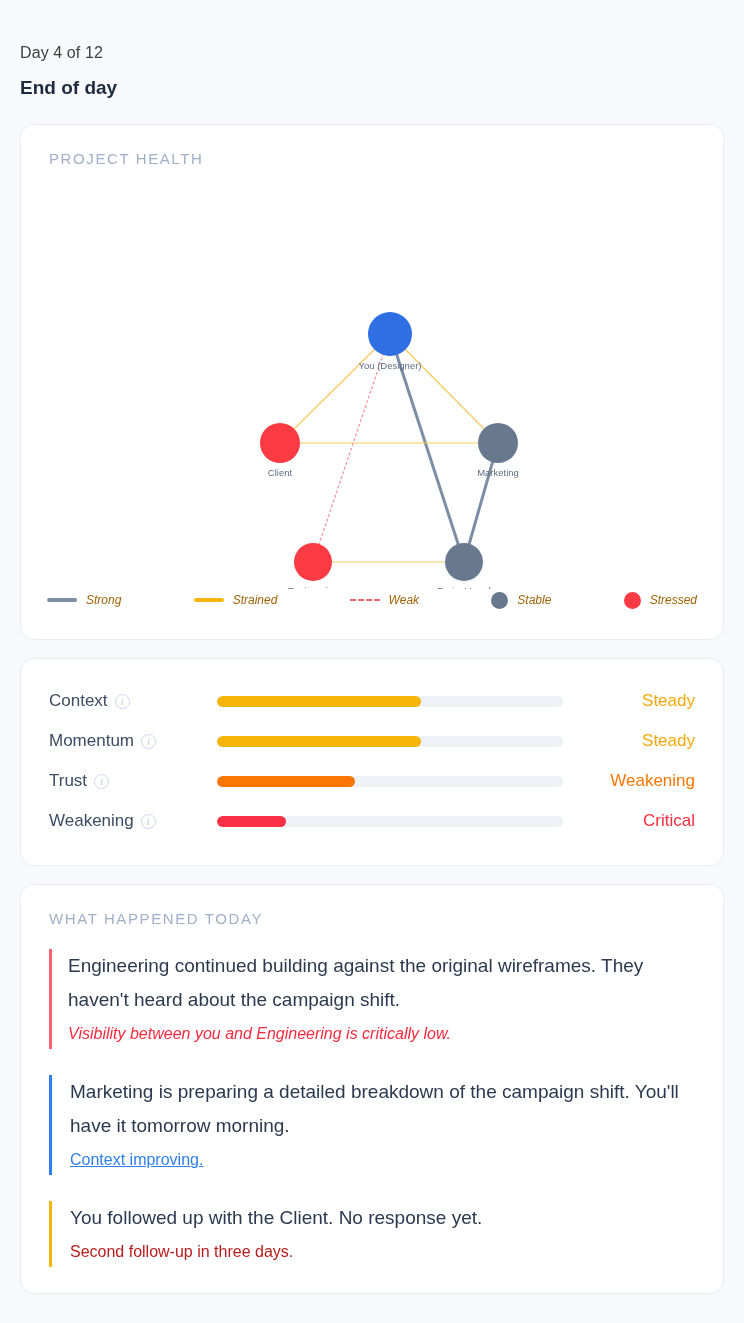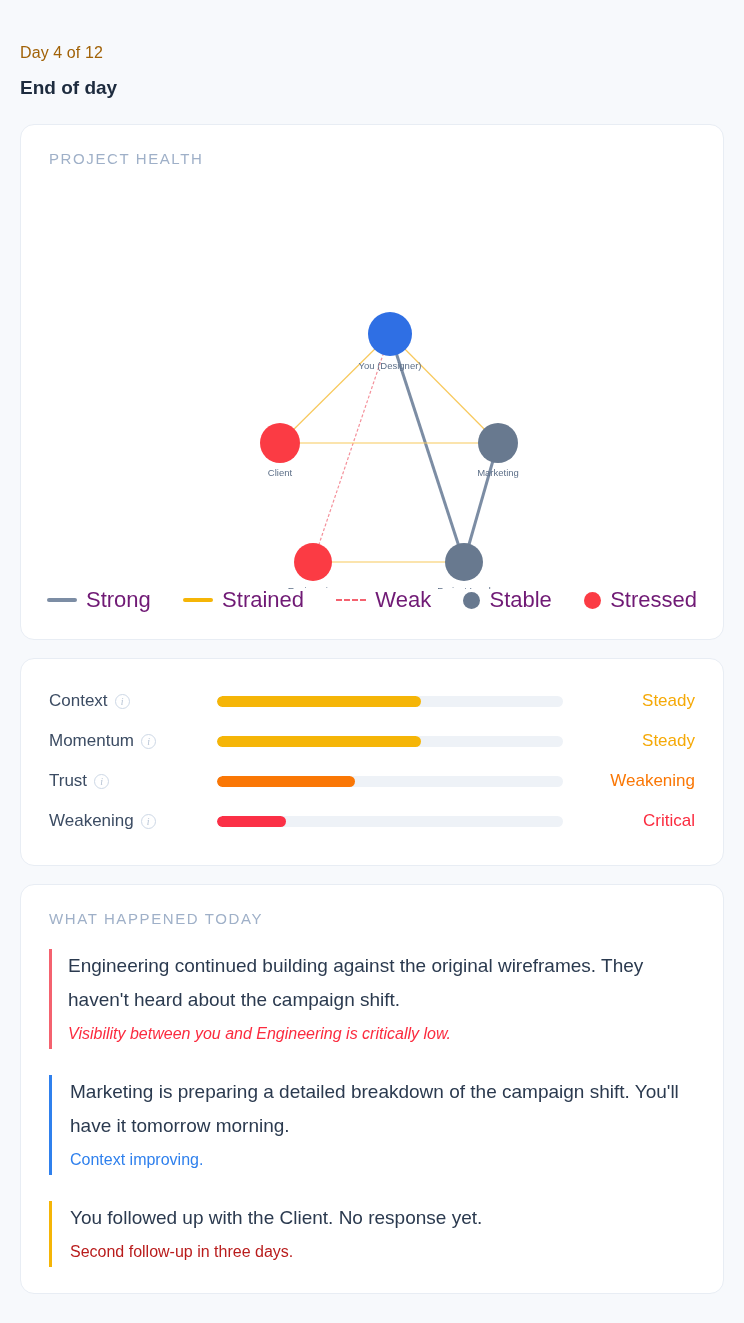--- a/index.html
+++ b/index.html
@@ -8,21 +8,21 @@
     background: #f7f9fc;
     font-family: "Liberation Sans", sans-serif;
     -webkit-font-smoothing: antialiased;
   }
   body { padding: 0 20px 0 20px; }
 
   
   .page-header { padding: 42px 0 22px 0; }
   .day-counter {
     font-size: 16px;
-    color: #a16207;
+    color: #404040;
     letter-spacing: 0.1px;
     line-height: 22px;
   }
   .page-title {
     font-size: 19px;
     font-weight: bold;
     color: #1d2b3e;
     line-height: 28px;
     margin-top: 10px;
   }
@@ -60,23 +60,24 @@
     align-items: center;
     justify-content: space-between;
     padding: 0 26px 10px 26px;
   }
   .legend-item {
     display: flex;
     align-items: center;
     gap: 9px;
   }
   .legend-label {
-    font-size: 22px;
-    color: #701a75;
+    font-size: 12px;
+    color: #a16207;
     line-height: 22px;
+    font-style: italic;
   }
   .swatch-line {
     width: 30px;
     height: 4px;
     border-radius: 2px;
     display: block;
   }
   .swatch-dash {
     width: 30px;
     height: 0;
@@ -258,20 +259,20 @@
 
 <div class="card events-card">
   <div class="card-title">WHAT HAPPENED TODAY</div>
   <div class="events-list" id="events-list">
       <div class="event" style="border-left-color: rgb(244, 98, 111); padding-left: 16px;">
         <div class="event-text">Engineering continued building against the original wireframes. They haven't heard about the campaign shift.</div>
         <div class="event-note" style="color: rgb(251, 43, 63); font-style: italic;">Visibility between you and Engineering is critically low.</div>
       </div>
       <div class="event" style="border-left-color: rgb(47, 128, 237);">
         <div class="event-text">Marketing is preparing a detailed breakdown of the campaign shift. You'll have it tomorrow morning.</div>
-        <div class="event-note" style="color: rgb(47, 128, 237);">Context improving.</div>
+        <div class="event-note" style="color: rgb(47, 128, 237); text-decoration: underline;">Context improving.</div>
       </div>
       <div class="event" style="border-left-color: rgb(245, 181, 7);">
         <div class="event-text">You followed up with the Client. No response yet.</div>
         <div class="event-note" style="color: #b91c1c;">Second follow-up in three days.</div>
       </div>
     </div>
 </div>
 
 </body></html>

